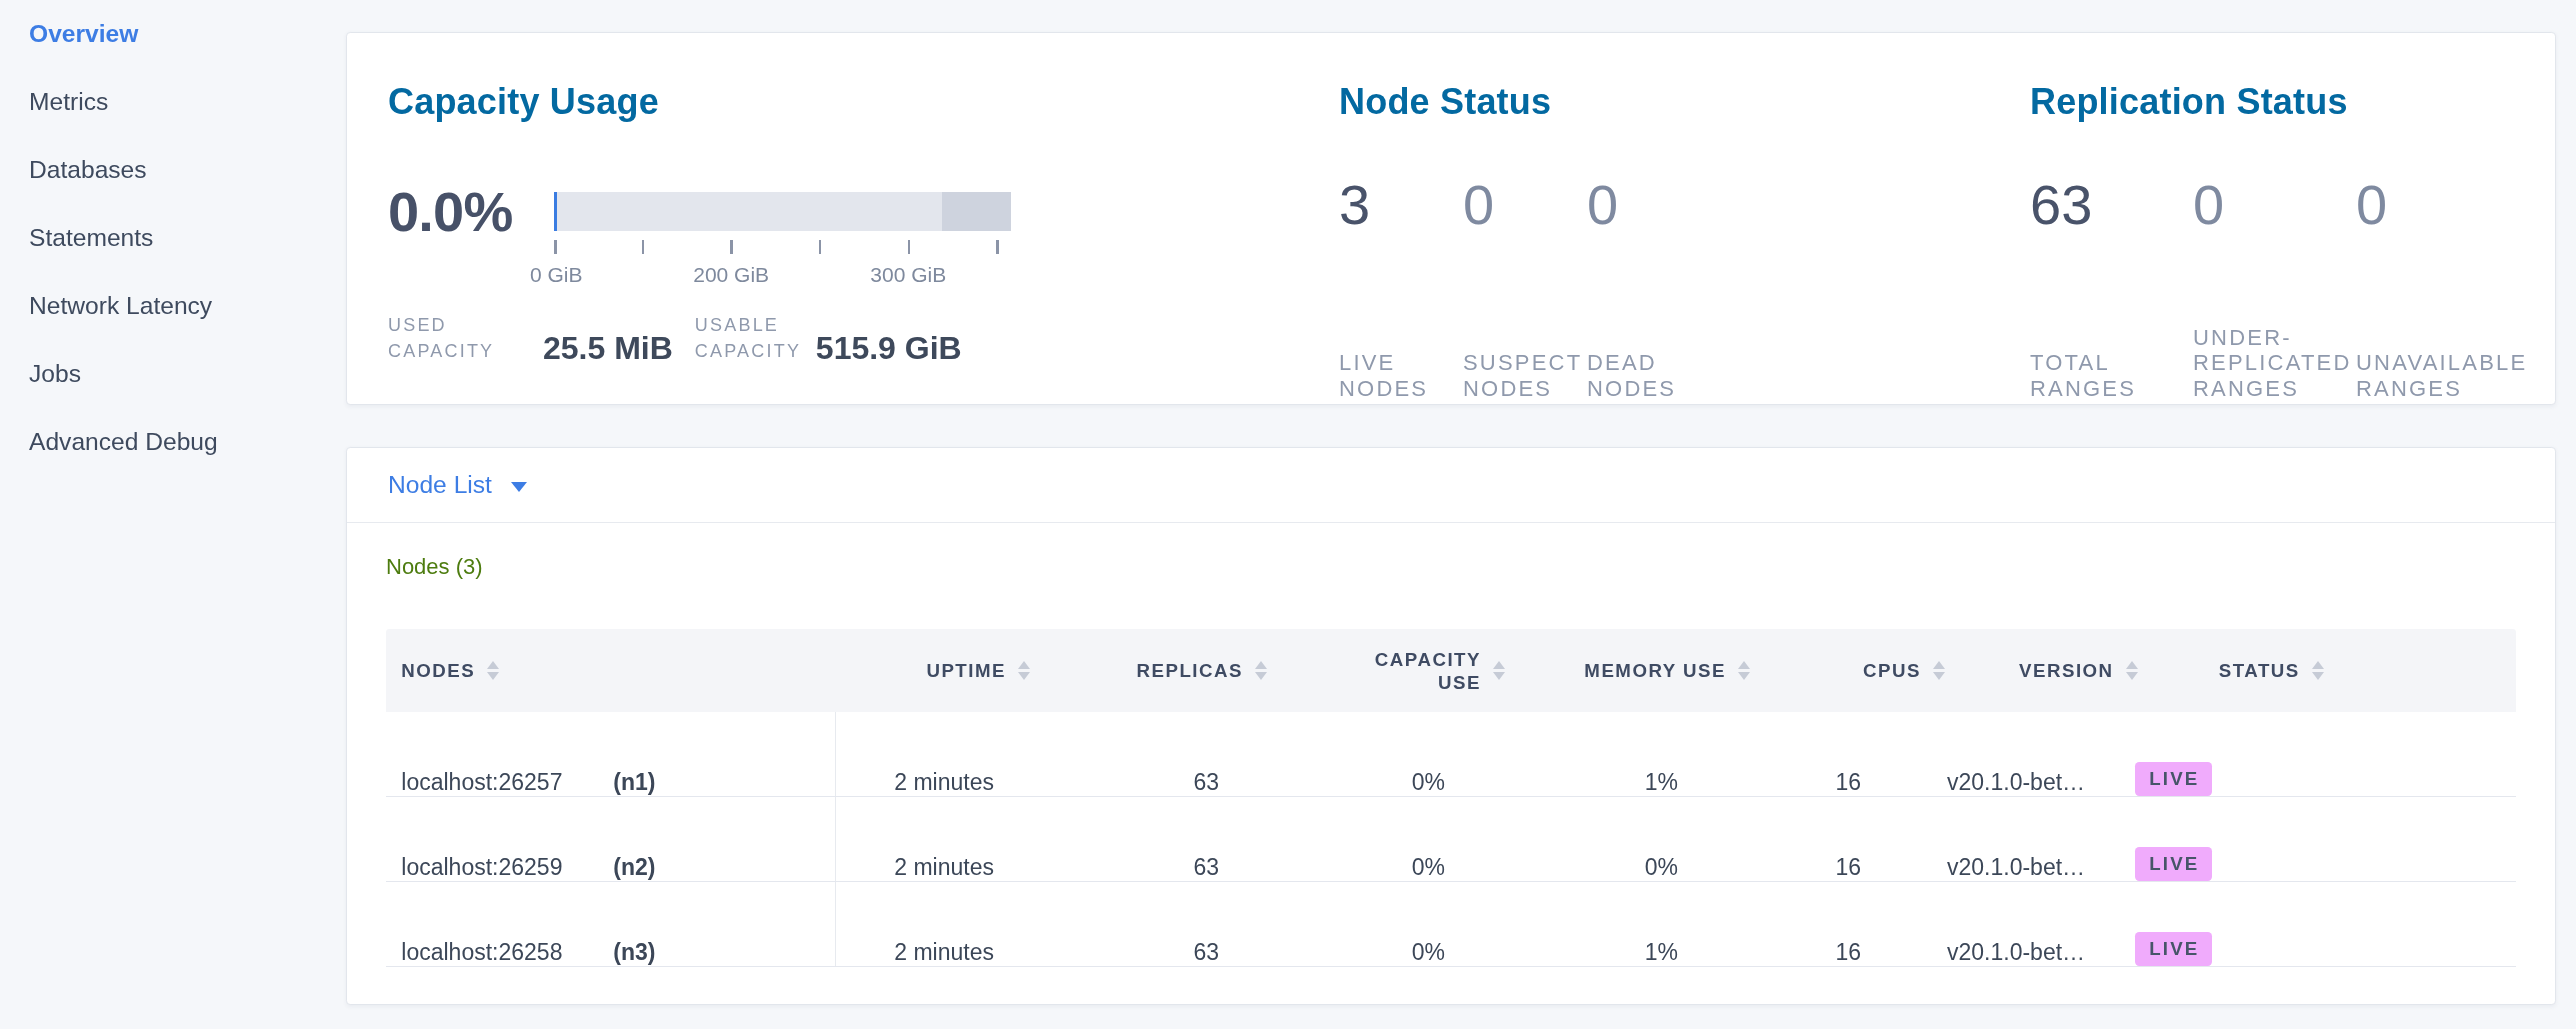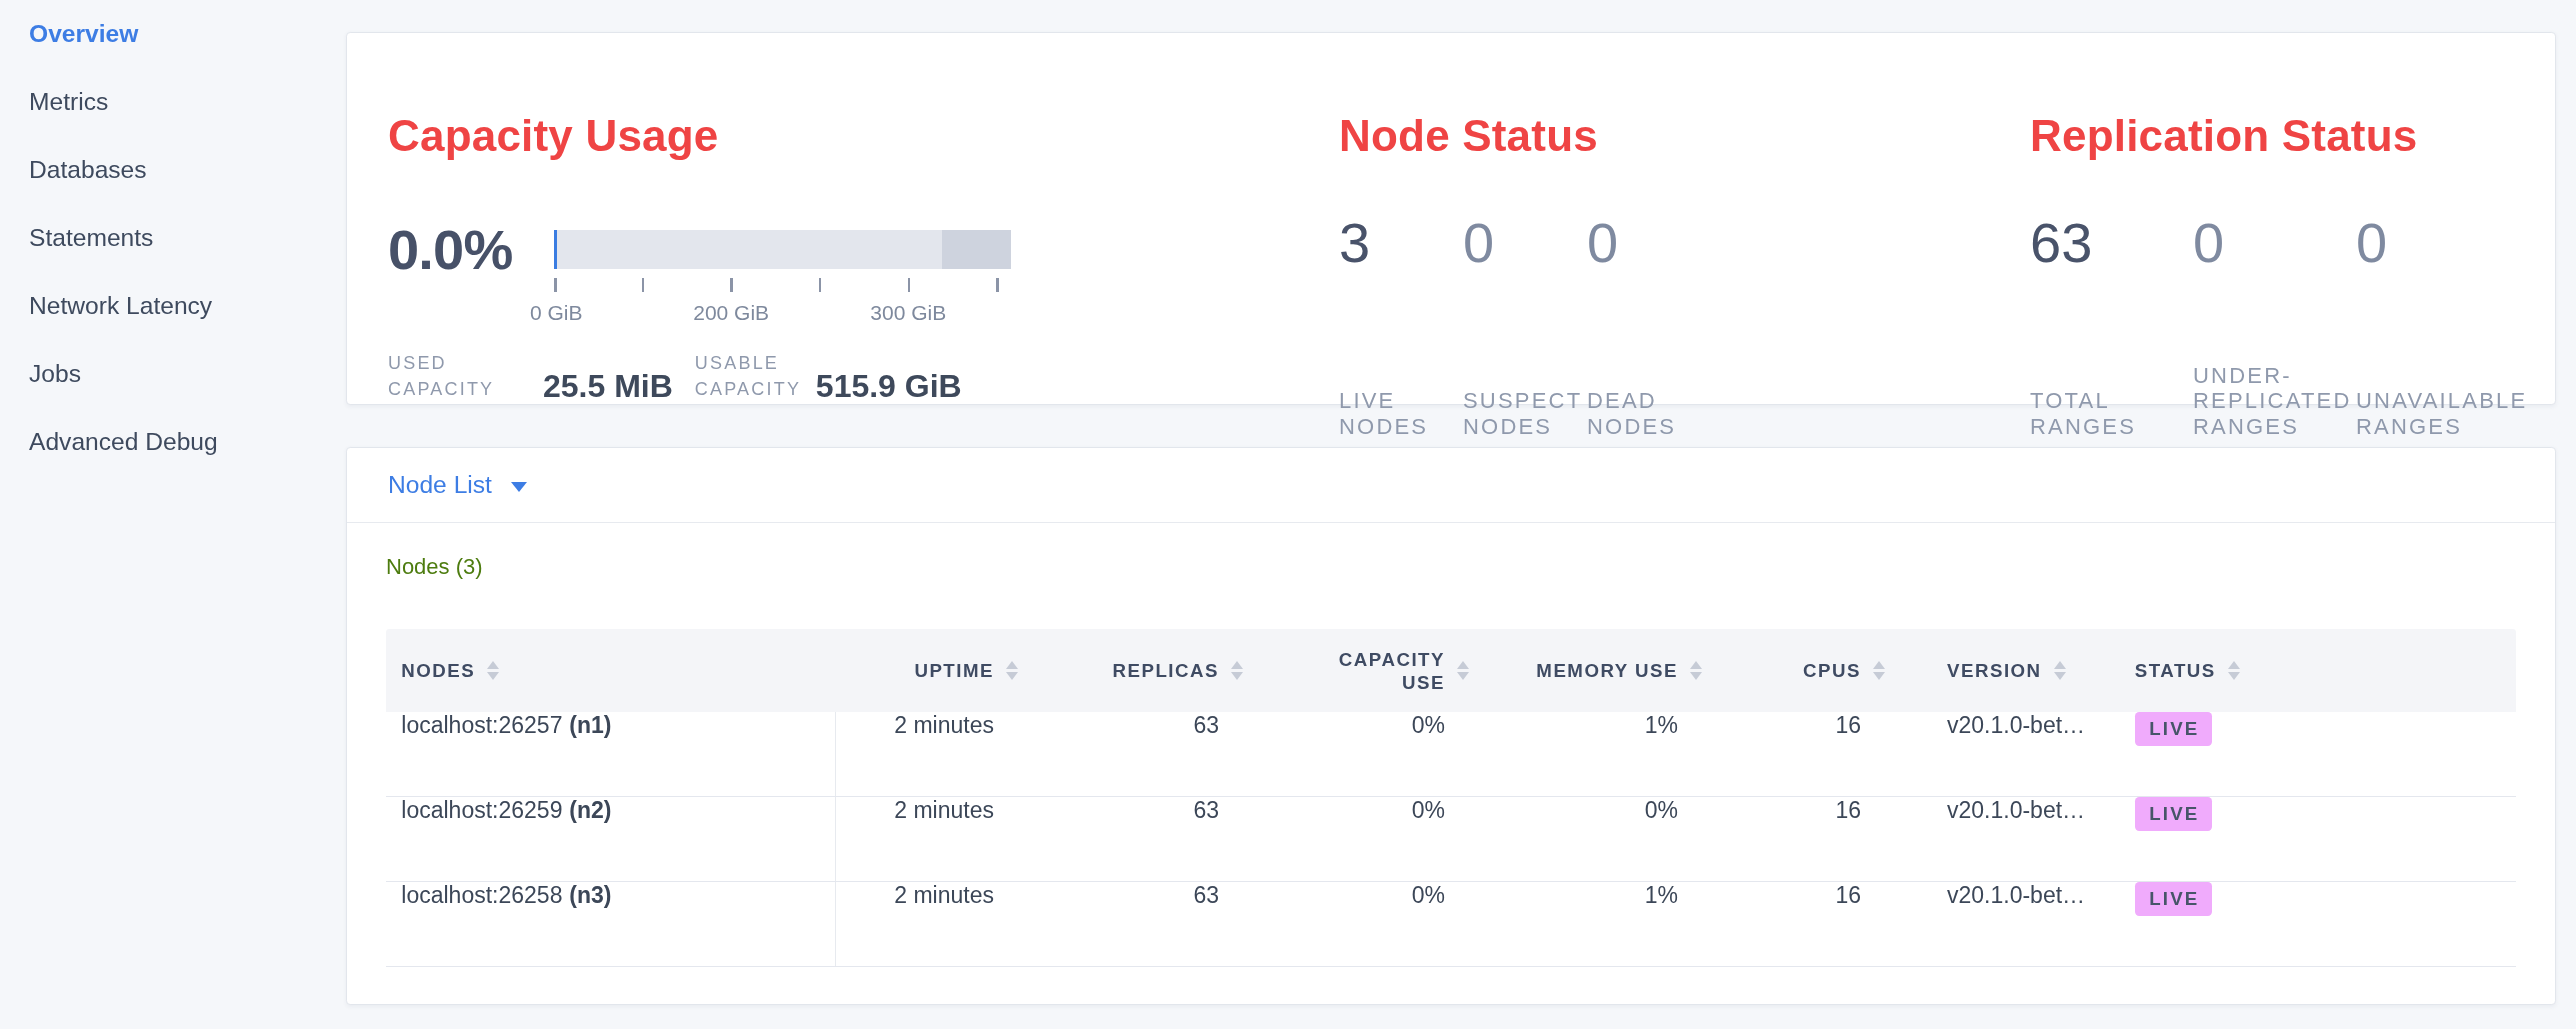--- a/index.html
+++ b/index.html
@@ -24,21 +24,21 @@
   .main { flex: 1; padding: 32px 20.4px 0 0; }
   .card {
     background: #ffffff;
     border: 0.8px solid #e2e6ec;
     border-radius: 4.2px;
     box-shadow: 0 1.7px 4.2px rgba(56,76,105,0.06);
   }
 
   
   .summary { height: 373px; display: flex; padding: 48px 0 0 41px; }
-  .panel-title { font-size: 44px; font-weight: bold; color: #ef4444; letter-spacing: 0.2px; margin-top: 30px; }
+  .panel-title { font-size: 36px; font-weight: bold; color: #0369a1; letter-spacing: 0.2px; }
 
   .section-capacity { width: 951px; flex: 0 0 951px; }
   .cap-row { display: flex; align-items: center; margin-top: 48px; height: 81px; }
   .cap-pct { width: 166px; font-size: 56px; font-weight: bold; color: #475168; letter-spacing: -0.8px; }
   .bar-wrap { width: 457px; position: relative; }
   .bar { height: 39px; background: #e3e6ed; position: relative; }
   .bar-dark { position: absolute; right: 0; top: 0; bottom: 0; width: 15%; background: #ced3de; }
   .bar-used { position: absolute; left: 0; top: 0; bottom: 0; width: 3.4px; background: #3a7ce1; }
   .ticks { position: absolute; left: 0; right: 0; top: 48px; height: 15.3px; }
   .tick { position: absolute; width: 2.5px; height: 14.4px; background: #8b94a7; }
@@ -77,37 +77,37 @@
   .nodelist-label { font-size: 24.6px; color: #3d7de4; }
   .caret-down {
     width: 0; height: 0; margin-left: 18.7px; margin-top: 3.4px;
     border-left: 8.5px solid transparent; border-right: 8.5px solid transparent;
     border-top: 10.2px solid #3d7de4;
   }
   .nodes-body { padding: 31px 39px 0; }
   .nodes-heading { font-size: 22px; font-weight: 400; color: #4d7c0f; margin-bottom: 49px; }
 
   .trow { display: grid; grid-template-columns: 450px 182px 225px 226px 233px 183px 243px 1fr; align-items: center; }
-  .thead { background: #f4f5f8; height: 83px; border-radius: 3.4px 3.4px 0 0; }
+  .thead { background: #f4f5f8; height: 83px; border-radius: 3.4px 3.4px 0 0; gap: 12px; }
   .hcell {
     display: flex; align-items: center; font-size: 18.7px; font-weight: bold;
     letter-spacing: 1.5px; color: #3f4b63; cursor: pointer;
   }
   .hcell.right { justify-content: flex-end; }
   .hcell.nodes { padding-left: 15.3px; }
   .hcell.version { padding-left: 62px; }
   .hcell.status { padding-left: 6.8px; }
   .two-line { width: 114px; text-align: right; line-height: 23px; }
   .sort { display: inline-flex; flex-direction: column; align-items: center; margin-left: 12px; }
   .sort i { display: block; width: 0; height: 0; border-left: 6.8px solid transparent; border-right: 6.8px solid transparent; }
   .sort .up { border-bottom: 8.5px solid #c6cbd6; margin-bottom: 3.4px; }
   .sort .down { border-top: 8.5px solid #c6cbd6; }
 
   .drow { height: 85px; border-bottom: 0.8px solid #e4e7ee; font-size: 23px; color: #3c4758; cursor: pointer; }
-  .cell { display: flex; align-items: flex-start; height: 100%; }
+  .cell { display: flex; align-items: flex-end; height: 100%; gap: 44px; }
   .cell.nodes { padding-left: 15.3px; border-right: 0.8px solid #e7eaef; }
   .cell.right { justify-content: flex-end; padding-right: 24px; }
   .cell.version { padding-left: 62px; }
   .cell.status { padding-left: 6.8px; }
   .node-id { font-weight: bold; margin-left: 6.8px; }
   .badge {
     background: #f0abfc; color: #475569; font-size: 18.7px; font-weight: bold;
     letter-spacing: 2.2px; padding: 7.6px 12px 7.6px 14.4px; border-radius: 4.2px; line-height: 1;
   }
 </style>

